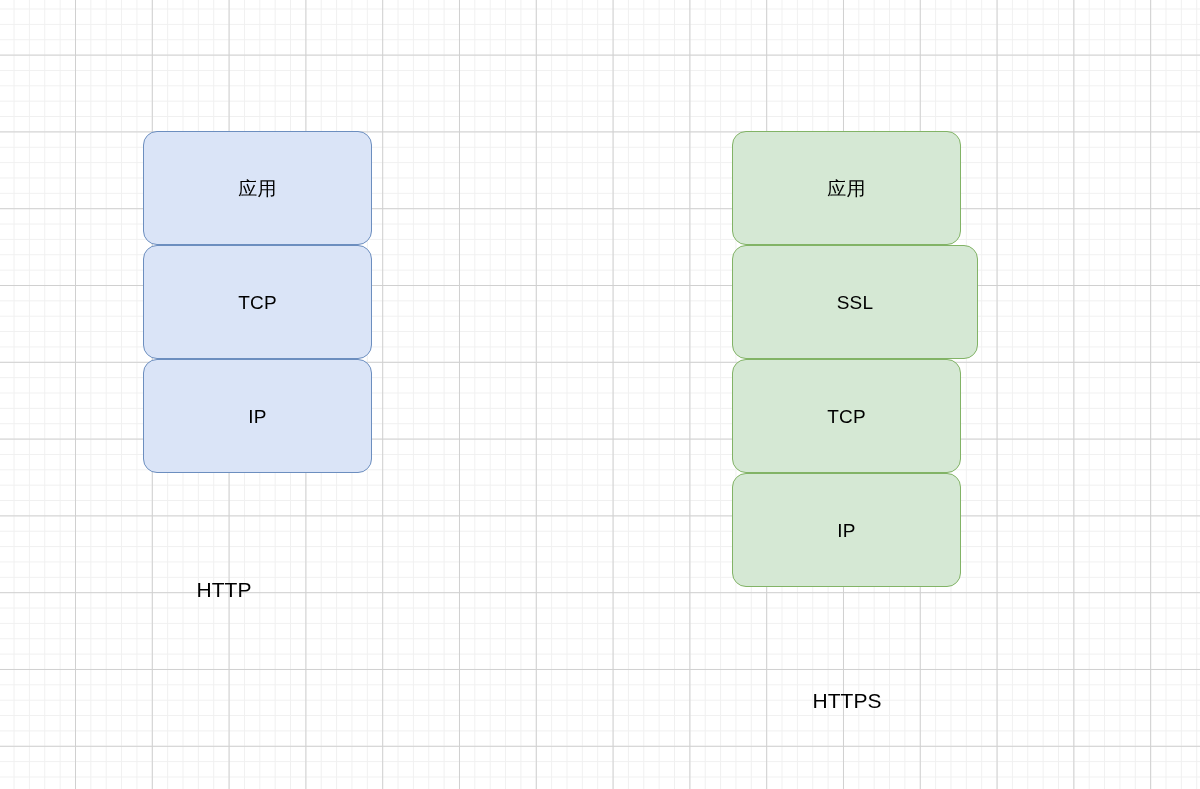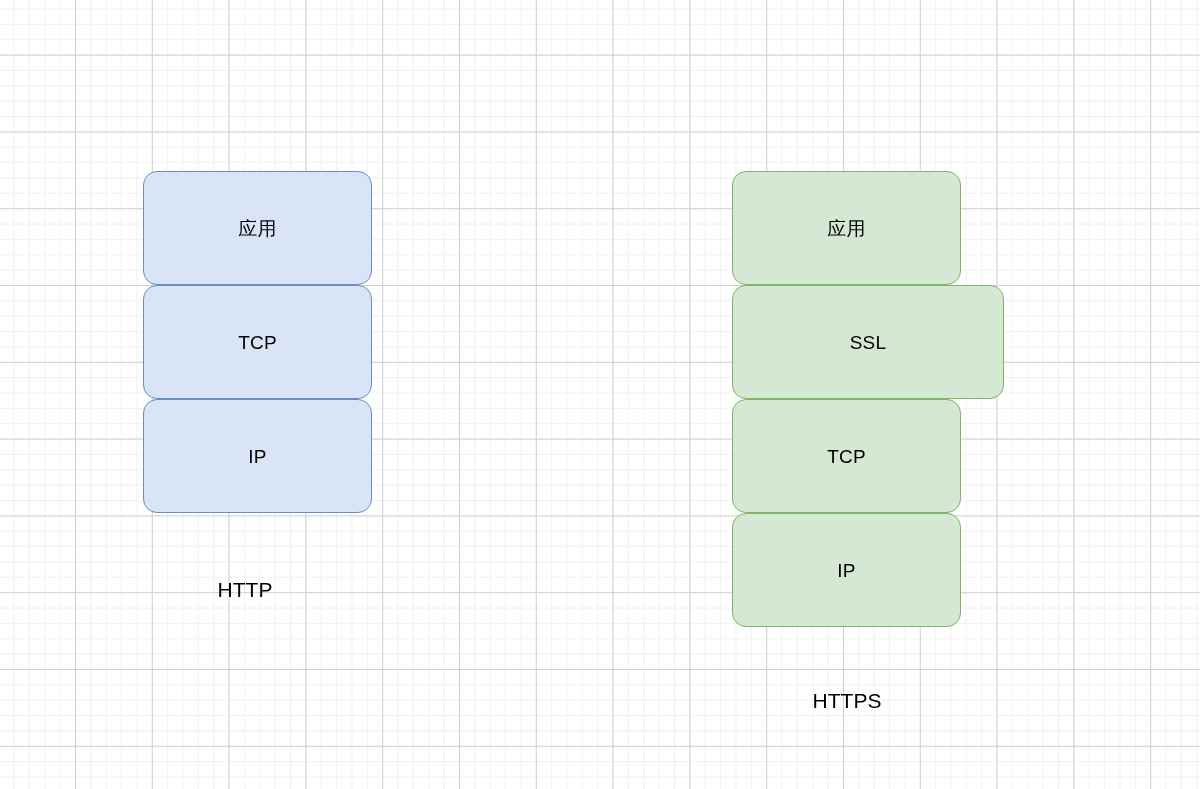--- a/index.html
+++ b/index.html
@@ -35,21 +35,20 @@
       -1.8px -22.2px,
       -1.8px -22.2px,
       -1.8px -22.2px,
       -1.8px -22.2px;
   }
 
   
   .stack {
     position: absolute;
     width: 229px;
-    margin-top: 40px;
   }
 
   .layer-box {
     position: absolute;
     left: 0;
     width: 229px;
     height: 114px;
     box-sizing: border-box;
     border-radius: 14px;
     display: flex;
@@ -98,28 +97,28 @@
       </div>
       <div class="layer-box blue" style="top: 228px; width: 229px; height: 114px; background: rgb(218, 228, 247); border-color: rgb(108, 142, 191);">
         <span class="layer-label">IP</span>
       </div>
     </div>
 
   <div class="stack" id="stack-https" style="left: 732px; top: 131px; width: 229px; height: 456px;">
       <div class="layer-box green" style="top: 0px; width: 229px; height: 114px; background: rgb(213, 232, 212); border-color: rgb(130, 179, 102);">
         <span class="layer-label">应用</span>
       </div>
-      <div class="layer-box green" style="top: 114px; width: 272px; height: 114px; background: rgb(213, 232, 212); border-color: rgb(130, 179, 102);">
+      <div class="layer-box green" style="top: 114px; width: 246px; height: 114px; background: rgb(213, 232, 212); border-color: rgb(130, 179, 102);">
         <span class="layer-label">SSL</span>
       </div>
       <div class="layer-box green" style="top: 228px; width: 229px; height: 114px; background: rgb(213, 232, 212); border-color: rgb(130, 179, 102);">
         <span class="layer-label">TCP</span>
       </div>
       <div class="layer-box green" style="top: 342px; width: 229px; height: 114px; background: rgb(213, 232, 212); border-color: rgb(130, 179, 102);">
         <span class="layer-label">IP</span>
       </div>
     </div>
 
-  <div class="caption" id="caption-http" style="left: 245px; top: 589px; transform: translate(-50%, -50%);">HTTP</div>
+  <div class="caption" id="caption-http" style="left: 224px; top: 589px; transform: translate(-50%, -50%);">HTTP</div>
 
   <div class="caption" id="caption-https" style="left: 847px; top: 700px; transform: translate(-50%, -50%);">HTTPS</div>
 
 </div>
 
 </body></html>

